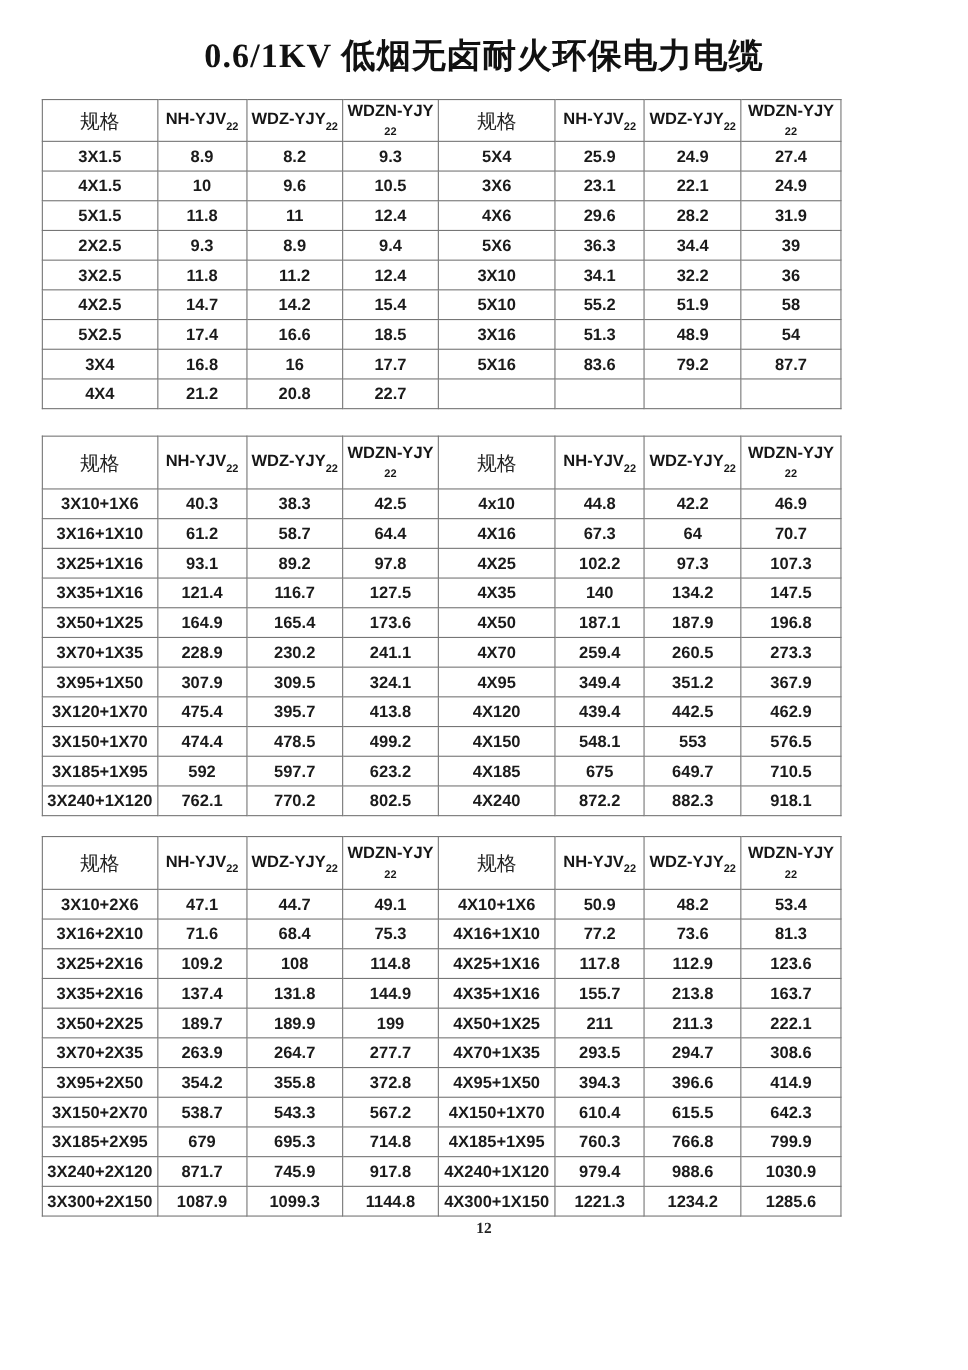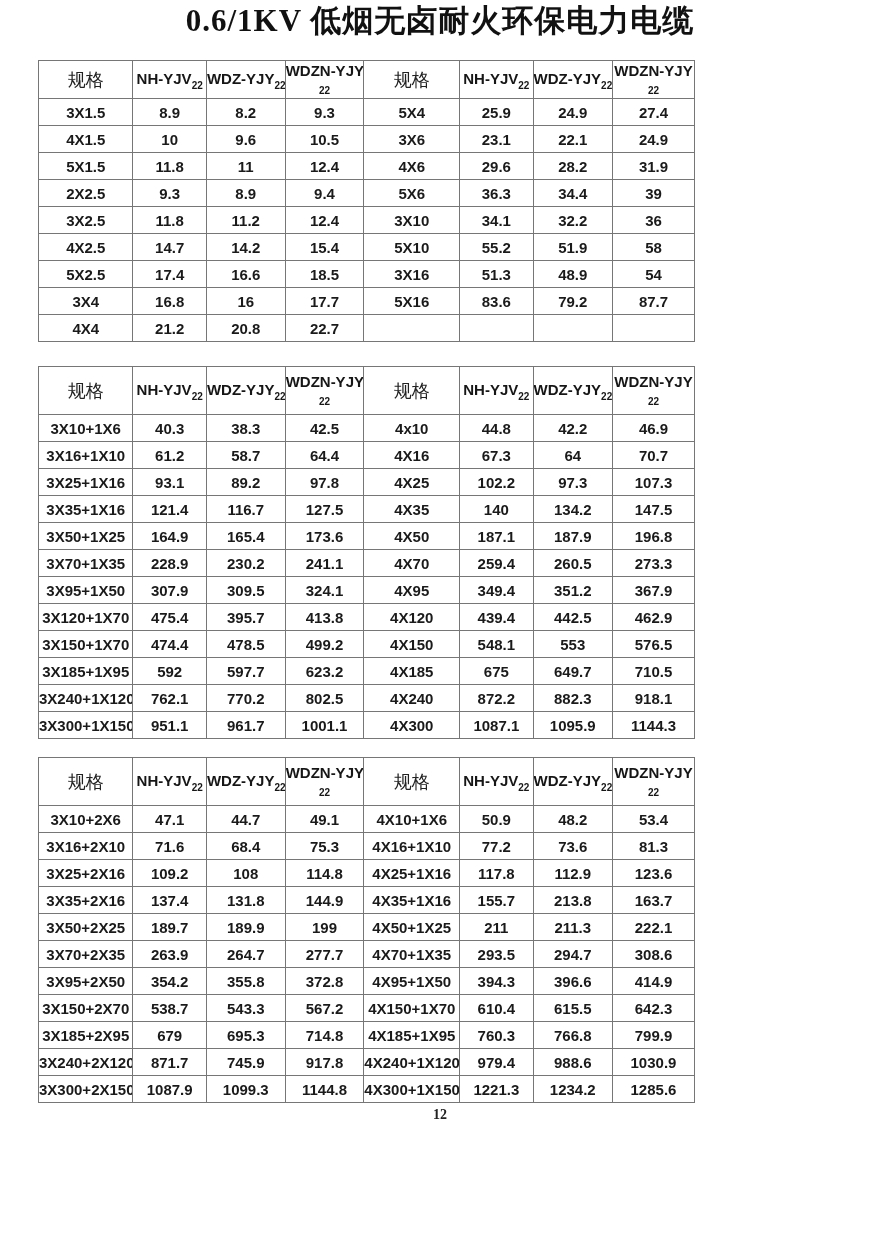--- a/index.html
+++ b/index.html
@@ -8,38 +8,39 @@
     width: 880px;
     height: 1245px;
     overflow: hidden;
     font-family: "Liberation Sans", sans-serif;
     color: #1c1c1c;
     position: relative;
   }
   .page {
     width: 880px;
     height: 1245px;
+    padding-top: 30px;
   }
   .title {
     text-align: center;
     font-family: "Liberation Serif", serif;
     font-weight: bold;
     font-size: 31px;
     letter-spacing: 1px;
     color: #111;
     margin-bottom: 18px;
   }
   .tables-wrap {
     width: 820px;
     margin-left: 38px;
   }
   table.cable-table {
     border-collapse: collapse;
     table-layout: fixed;
-    width: 657px;
+    width: 727px;
     background: #fff;
   }
   table.cable-table.t1 { margin-bottom: 24px; }
   table.cable-table.t2 { margin-bottom: 18px; }
   th, td {
     border: 1px solid #767676;
     text-align: center;
     vertical-align: middle;
     overflow: hidden;
     white-space: nowrap;
@@ -337,30 +338,20 @@
           <tr>
             <td>3X240+1X120</td>
             <td>762.1</td>
             <td>770.2</td>
             <td>802.5</td>
             <td>4X240</td>
             <td>872.2</td>
             <td>882.3</td>
             <td>918.1</td>
           </tr>
-          <tr>
-            <td>3X300+1X150</td>
-            <td>951.1</td>
-            <td>961.7</td>
-            <td>1001.1</td>
-            <td>4X300</td>
-            <td>1087.1</td>
-            <td>1095.9</td>
-            <td>1144.3</td>
-          </tr>
         </tbody>
       </table>
     <table class="cable-table t3">
         <thead>
           <tr>
             <th class="th-spec">规格</th>
             <th class="th-model"><span>NH-YJV</span><sub>22</sub></th>
             <th class="th-model"><span>WDZ-YJY</span><sub>22</sub></th>
             <th class="th-model th-wrap">
               <span class="label-line">WDZN-YJY</span>

